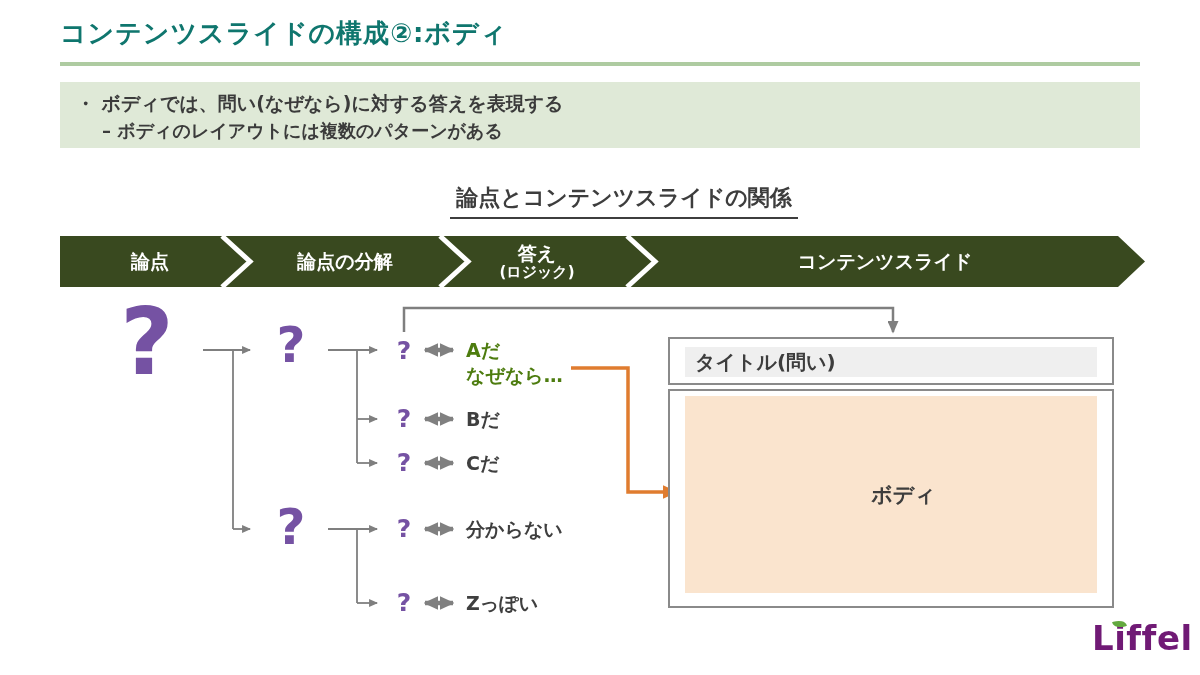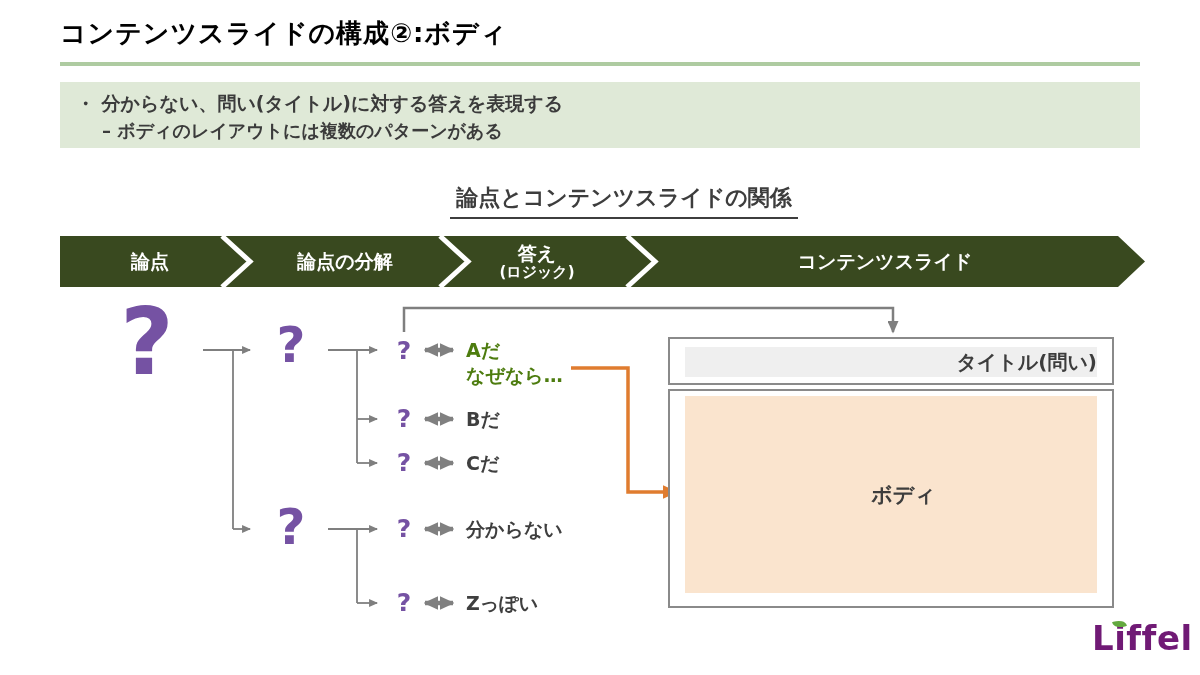--- a/index.html
+++ b/index.html
@@ -2,21 +2,21 @@
 <html><head>
 <meta charset="utf-8">
 <style>
   html,body{margin:0;padding:0;background:#ffffff;}
   #slide{
     position:relative;width:1200px;height:675px;background:#ffffff;overflow:hidden;
     font-family:"DejaVu Sans","Liberation Sans",sans-serif;color:#3d3d3d;
   }
   .abs{position:absolute;}
   
-  .page-title{left:60px;top:16px;font-size:26px;font-weight:bold;color:#000000;letter-spacing:1px;}
+  .page-title{left:60px;top:16px;font-size:26px;font-weight:bold;color:#0f766e;letter-spacing:1px;}
   .title-rule{left:60px;top:62px;width:1080px;height:4px;background:#aecba1;}
   
   .summary{left:60px;top:82px;width:1080px;height:66px;background:#dfe9d7;}
   .summary .l1{position:absolute;left:16px;top:9px;font-size:19px;font-weight:bold;color:#3b3b3b;}
   .summary .l2{position:absolute;left:42px;top:37px;font-size:18px;font-weight:bold;color:#3b3b3b;}
   
   .diagram-heading-wrap{left:0;top:183px;width:1200px;text-align:center;padding-left:24px;}
   .diagram-heading{display:inline-block;font-size:22px;font-weight:bold;color:#3d3d3d;
     border-bottom:2.5px solid #3d3d3d;padding:0 6px 4px 6px;}
   
@@ -26,21 +26,21 @@
   .banner .step .main{font-size:19px;line-height:21px;}
   .banner .step .sub{font-size:15px;line-height:17px;}
   
   .qmark{color:#7552a3;font-weight:bold;transform:translate(-50%,-54%);line-height:1;}
   .q-big{font-size:92px;}
   .q-med{font-size:50px;}
   .q-small{font-size:25px;}
   .answer{font-size:19px;font-weight:bold;color:#3f3f3f;line-height:25px;}
   .answer.hl{color:#4d7c0f;}
   
-  .mock-title-box{left:668px;top:337px;width:446px;height:48px;border:2px solid #8a8a8a;background:#ffffff;box-sizing:border-box;text-align:right;}
+  .mock-title-box{left:668px;top:337px;width:446px;height:48px;border:2px solid #8a8a8a;background:#ffffff;box-sizing:border-box;}
   .mock-title-bar{position:absolute;left:15px;right:15px;top:8px;height:30px;background:#efefef;
     line-height:30px;padding-left:10px;font-size:20px;font-weight:bold;color:#3d3d3d;}
   .mock-body-box{left:668px;top:389px;width:446px;height:219px;border:2px solid #8a8a8a;background:#ffffff;box-sizing:border-box;}
   .mock-body-fill{position:absolute;left:15px;right:15px;top:5px;bottom:13px;background:#fae4ce;
     display:flex;flex-direction:column;justify-content:center;align-items:center;padding-left:25px;}
   .mock-body-fill div{font-size:21px;font-weight:bold;color:#3d3d3d;line-height:30px;text-align:center;}
   
   .logo{left:1092px;top:618px;font-size:34px;font-weight:600;color:#701a75;letter-spacing:0.5px;}
   .logo-leaf{left:1113px;top:620px;width:13px;height:8px;background:#63a93f;
     border-radius:0 90% 0 90%;transform:rotate(-18deg);}
@@ -48,21 +48,21 @@
 </style>
 </head>
 <body>
 
 <div id="slide">
 
   <div class="abs page-title">コンテンツスライドの構成②:ボディ</div>
   <div class="abs title-rule"></div>
 
   <div class="abs summary">
-    <div class="l1">・ 分からない、問い(タイトル)に対する答えを表現する</div>
+    <div class="l1">・ ボディでは、問い(なぜなら)に対する答えを表現する</div>
     <div class="l2">– ボディのレイアウトには複数のパターンがある</div>
   </div>
 
   <div class="abs diagram-heading-wrap">
     <span class="diagram-heading">論点とコンテンツスライドの関係</span>
   </div>
 
   <div class="abs banner">
     <svg width="1085" height="51" viewBox="0 0 1085 51">
       <polygon points="0,0 1058,0 1085,25.5 1058,51 0,51" fill="#39491f"></polygon>

